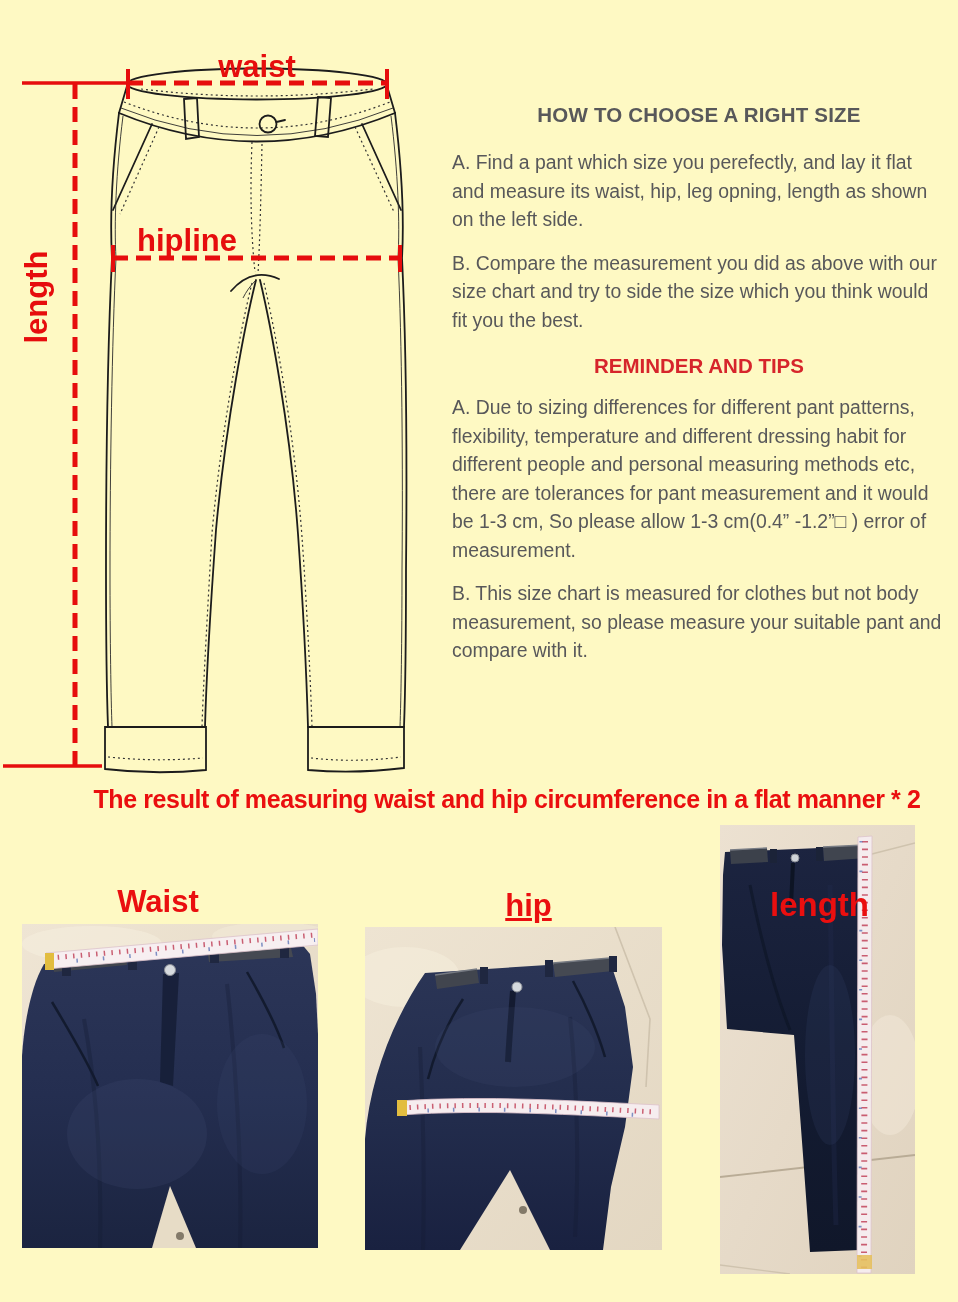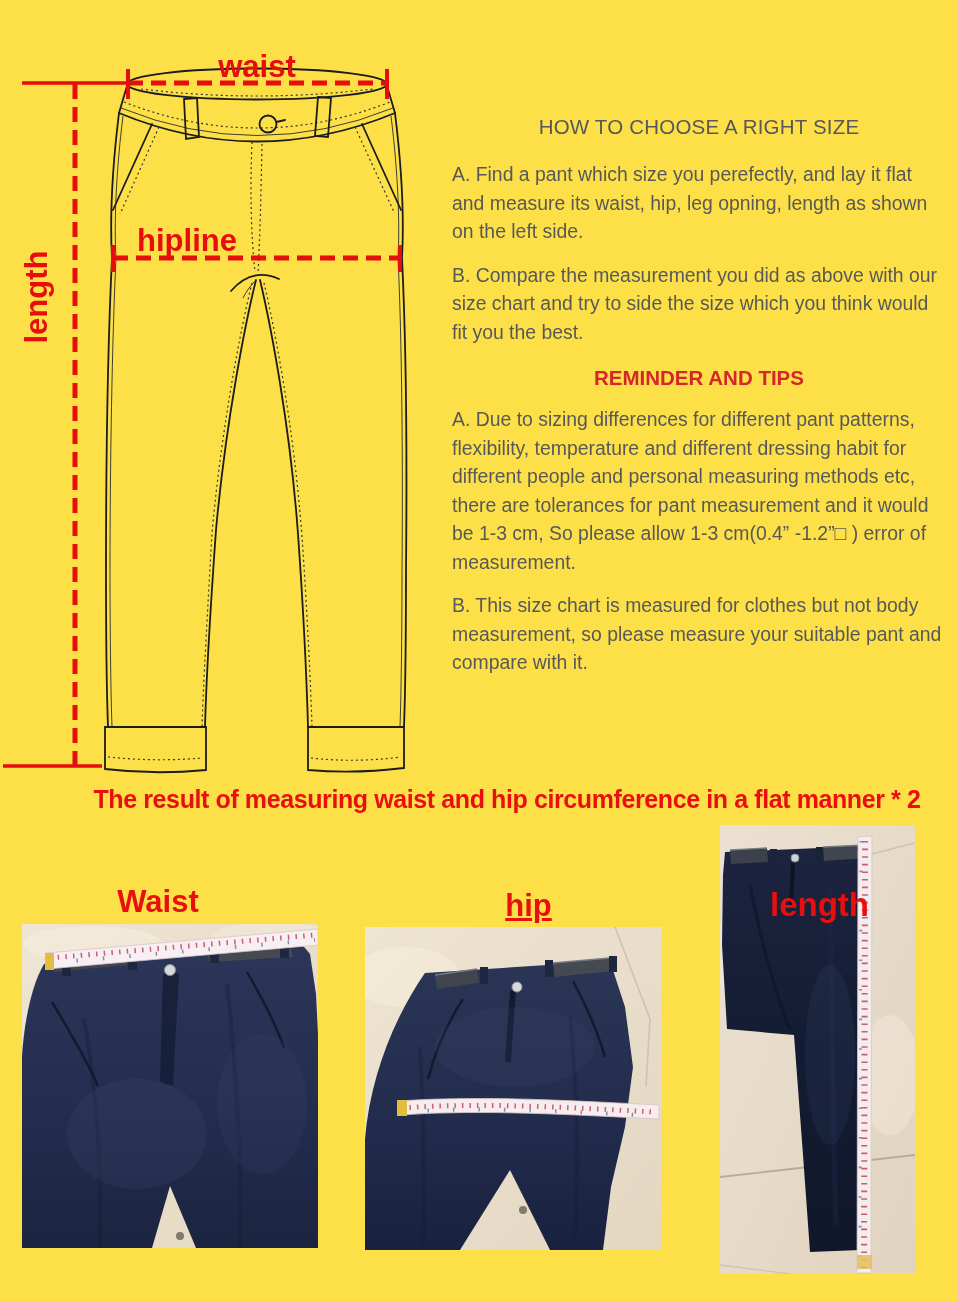--- a/index.html
+++ b/index.html
@@ -1,34 +1,34 @@
 <!DOCTYPE html>
 <html><head>
 <meta charset="utf-8">
 <style>
   html,body { margin:0; padding:0; background:#ffffff; }
   .page {
-    position:relative; width:958px; height:1302px; background:#fde047;
+    position:relative; width:958px; height:1302px; background:#fef9c3;
     font-family:"Liberation Sans", sans-serif; overflow:hidden;
   }
   
   .diagram-wrap { position:absolute; left:0; top:0; width:445px; height:790px; }
   .diagram-wrap svg { display:block; }
   .sketch-line { stroke:#1c1c1c; fill:none; stroke-width:1.8; stroke-linecap:round; }
   .sketch-thin { stroke:#2a2a2a; fill:none; stroke-width:0.9; }
   .sketch-dot  { stroke:#333; fill:none; stroke-width:1.2; stroke-dasharray:2 3; }
   .red-solid   { stroke:#e60d0d; stroke-width:3.5; fill:none; }
   .red-dash    { stroke:#e60d0d; stroke-width:5; fill:none; stroke-dasharray:15 8; }
   .red-tick    { stroke:#e60d0d; stroke-width:4; fill:none; }
   .red-label   { fill:#e60d0d; font-family:"Liberation Sans",sans-serif;
                  font-size:31px; font-weight:bold; }
   
   .instructions { position:absolute; left:452px; top:103px; width:494px; color:#58585a; }
-  .instructions .title { font-size:20.5px; font-weight:normal; text-align:center;
-                         margin:12px 0 21px 0; letter-spacing:.2px; }
+  .instructions .title { font-size:20.5px; font-weight:bold; text-align:center;
+                         margin:0 0 21px 0; letter-spacing:.2px; }
   .instructions p { font-size:19.4px; line-height:1.47; margin:0 0 15px 0; }
   .reminder-title { color:#d6252b; font-size:20.5px; font-weight:bold;
                     text-align:center; margin:20px 0 15px 0; }
   
   .flat-caption { position:absolute; left:0; top:785px; width:958px; text-align:center;
                   color:#ea0f0f; font-weight:bold; font-size:25px; letter-spacing:-0.4px;padding-left:28px; }
   
   .photo { position:absolute; }
   #photo-waist  { left:22px;  top:924px; }
   #photo-hip    { left:365px; top:927px; }

